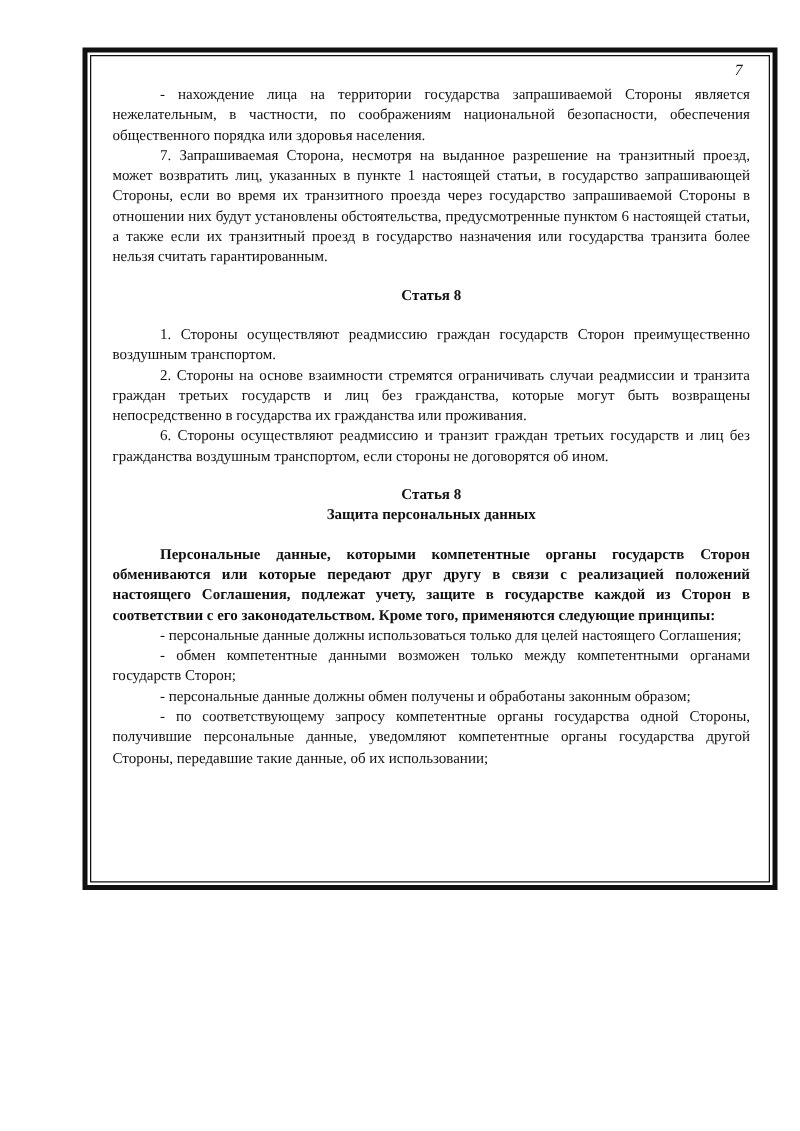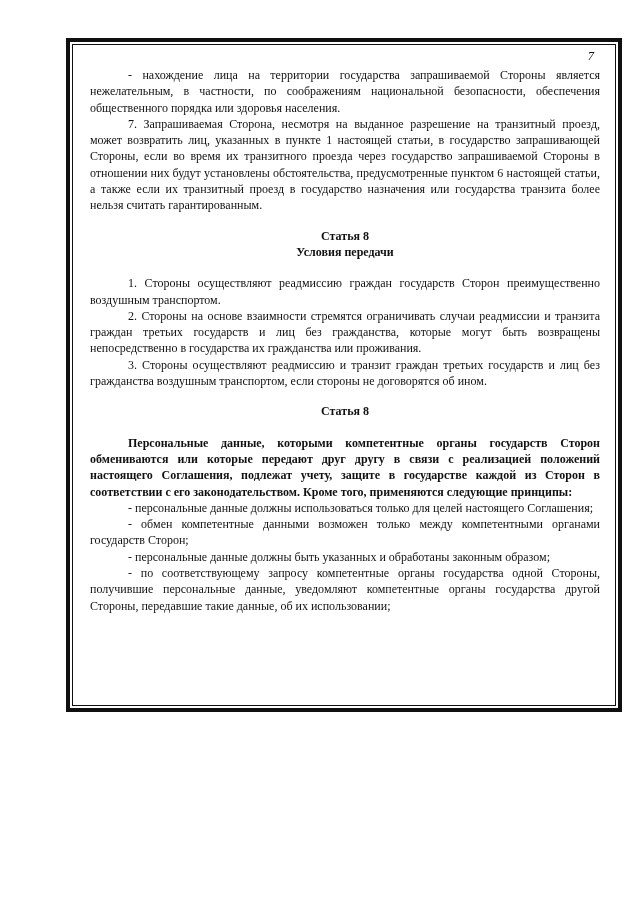--- a/index.html
+++ b/index.html
@@ -76,33 +76,33 @@
     <div class="page-number">7</div>
 
     <div class="doc-text">
 
       <p class="para">- нахождение лица на территории государства запрашиваемой Стороны является нежелательным, в частности, по соображениям национальной безопасности, обеспечения общественного порядка или здоровья населения.</p>
 
       <p class="para">7. Запрашиваемая Сторона, несмотря на выданное разрешение на транзитный проезд, может возвратить лиц, указанных в пункте 1 настоящей статьи, в государство запрашивающей Стороны, если во время их транзитного проезда через государство запрашиваемой Стороны в отношении них будут установлены обстоятельства, предусмотренные пунктом 6 настоящей статьи, а также если их транзитный проезд в государство назначения или государства транзита более нельзя считать гарантированным.</p>
 
       <div class="heading">
         <div class="h-line">Статья 8</div>
-        <div class="h-line">Условия передачи</div>
       </div>
 
       <p class="para">1. Стороны осуществляют реадмиссию граждан государств Сторон преимущественно воздушным транспортом.</p>
       <p class="para">2. Стороны на основе взаимности стремятся ограничивать случаи реадмиссии и транзита граждан третьих государств и лиц без гражданства, которые могут быть возвращены непосредственно в государства их гражданства или проживания.</p>
-      <p class="para">3. Стороны осуществляют реадмиссию и транзит граждан третьих государств и лиц без гражданства воздушным транспортом, если стороны не договорятся об ином.</p>
+      <p class="para">6. Стороны осуществляют реадмиссию и транзит граждан третьих государств и лиц без гражданства воздушным транспортом, если стороны не договорятся об ином.</p>
 
       <div class="heading">
         <div class="h-line">Статья 8</div>
+        <div class="h-line">Защита персональных данных</div>
       </div>
 
       <p class="para gap-before-intro">Персональные данные, которыми компетентные органы государств Сторон обмениваются или которые передают друг другу в связи с реализацией положений настоящего Соглашения, подлежат учету, защите в государстве каждой из   Сторон в соответствии с его законодательством. Кроме того, применяются следующие принципы:</p>
 
       <p class="para">- персональные данные должны использоваться только для целей настоящего Соглашения;</p>
       <p class="para">- обмен компетентные данными возможен только между компетентными органами государств Сторон;</p>
-      <p class="para">- персональные данные должны быть указанных и обработаны законным образом;</p>
+      <p class="para">- персональные данные должны обмен получены и обработаны законным образом;</p>
       <p class="para">- по соответствующему запросу компетентные органы государства одной Стороны, получившие персональные данные, уведомляют компетентные органы государства другой Стороны, передавшие такие данные, об их использовании;</p>
 
     </div>
   </div>
 </div>
 
 </body></html>

